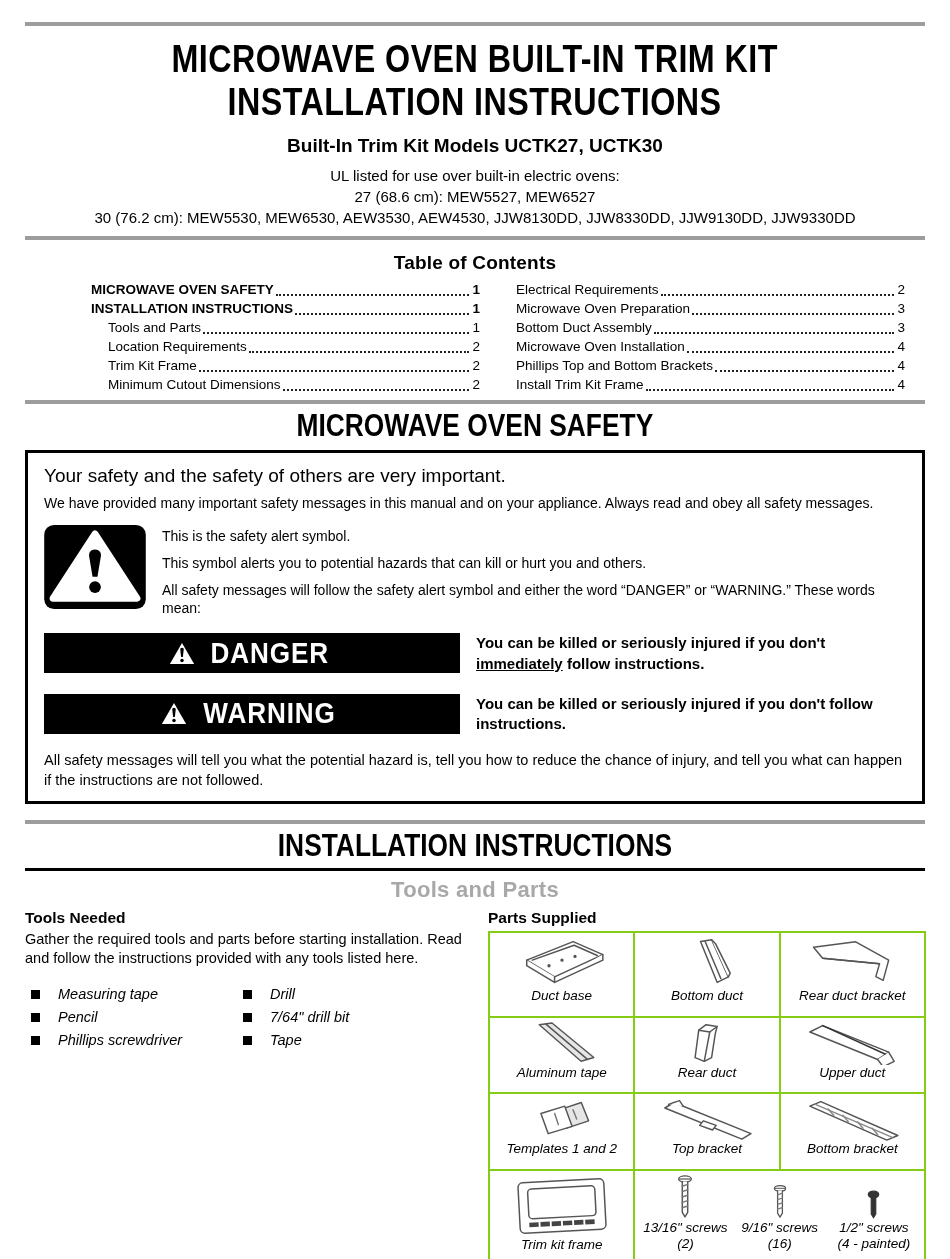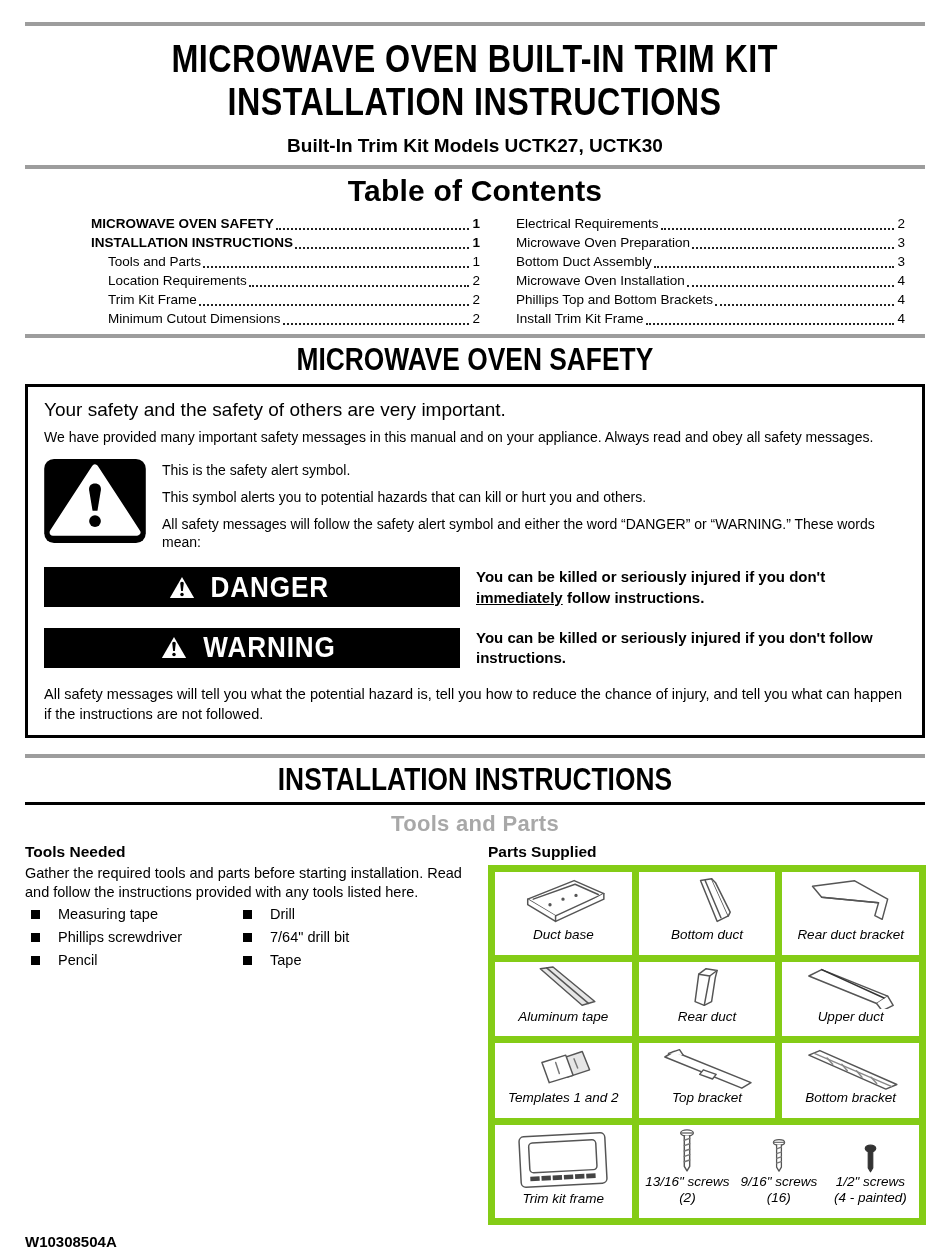--- a/index.html
+++ b/index.html
@@ -15,21 +15,21 @@
   .condensed { display:inline-block; transform:scaleX(0.85); transform-origin:50% 50%; white-space:nowrap; }
 
   
   .doc-header { text-align:center; margin-top:12px; }
   .doc-title { font-size:38px; font-weight:bold; line-height:1.12; letter-spacing:.5px; }
   .doc-models { font-size:19px; font-weight:bold; margin-top:12px; }
   .doc-ul { font-size:15px; line-height:1.4; margin-top:8px; }
   .hr-1 { margin-top:8px; }
 
   
-  .toc-title { text-align:center; font-size:30px; font-weight:bold; letter-spacing:.2px; margin-top:5px; }
+  .toc-title { text-align:center; font-size:19px; font-weight:bold; letter-spacing:.2px; margin-top:12px; }
   .toc-cols { display:flex; gap:36px; padding:6px 20px 6px 66px; }
   .toc-col { flex:1; }
   .toc-row { display:flex; align-items:flex-end; font-size:13.5px; line-height:19px; }
   .toc-row.bold { font-weight:bold; }
   .toc-row.indent { padding-left:17px; }
   .toc-label { white-space:nowrap; }
   .toc-dots { flex:1; border-bottom:2px dotted #222; margin:0 3px 3px 2px; min-width:10px; }
   .toc-page { white-space:nowrap; }
 
   
@@ -57,30 +57,30 @@
   .hr-install-top { margin-top:16px; }
   .hr-install-bottom { margin-top:5px; }
 
   
   .subsection-title { text-align:center; font-size:22px; font-weight:bold; color:#a8a8a8; margin-top:6px; letter-spacing:.3px; }
   .tp-cols { display:flex; gap:20px; margin-top:6px; }
   .tp-left { flex:0 0 443px; }
   .tp-right { flex:1; }
   .tp-h3 { font-size:15.5px; font-weight:bold; margin-bottom:3px; }
   .tools-intro { font-size:14.5px; line-height:1.32; }
-  .tools-lists { display:flex; margin-top:1px; }
+  .tools-lists { display:flex; margin-top:15px;font-style:italic; }
   .tools-list { list-style:none; }
   .tools-list.c1 { flex:0 0 218px; padding-left:6px; }
   .tools-list.c2 { flex:1; }
   .tools-list li { display:flex; align-items:center; font-size:14.5px; line-height:23px; }
   .bullet { width:9px; height:9px; background:#000; display:inline-block; margin-right:18px; flex:0 0 9px; }
 
   
   .parts-table { border-collapse:collapse; width:438px; margin-top:4px; table-layout:fixed; }
-  .parts-table td { border:7px solid #84cc16; padding:3px 3px 10px; vertical-align:bottom; }
+  .parts-table td { border:2px solid #84cc16; padding:3px 3px 10px; vertical-align:bottom; }
   .part-cell { text-align:center; }
   .r1 td { height:77px; } .r2 td { height:65px; } .r3 td { height:65px; } .r4 td { height:82px; }
   .part-img { display:flex; align-items:center; justify-content:center; }
   .part-label { font-size:13.5px; font-style:italic; line-height:1.15; padding-bottom:2px; }
   .screws-cell { }
   .screws-wrap { display:flex; align-items:flex-end; }
   .screw-group { flex:1; display:flex; flex-direction:column; align-items:center; justify-content:flex-end; }
   .screw-label { font-size:13.5px; font-style:italic; line-height:1.2; text-align:center; padding-bottom:2px; }
 
   .doc-number { font-size:15px; font-weight:bold; margin-top:8px; }
@@ -95,20 +95,25 @@
 <div class="page">
 
   <div class="rule"></div>
 
   <div class="doc-header">
     <div class="doc-title">
       <span class="condensed">MICROWAVE OVEN BUILT-IN TRIM KIT</span><br>
       <span class="condensed">INSTALLATION INSTRUCTIONS</span>
     </div>
     <div class="doc-models">Built-In Trim Kit Models  UCTK27, UCTK30</div>
+    <div class="doc-ul">
+      <div>UL listed for use over built-in electric ovens:</div>
+      <div>27 (68.6 cm): MEW5527, MEW6527</div>
+      <div>30 (76.2 cm): MEW5530, MEW6530, AEW3530, AEW4530, JJW8130DD, JJW8330DD, JJW9130DD, JJW9330DD</div>
+    </div>
   </div>
 
   <div class="rule hr-1"></div>
 
   <div class="toc-title">Table of Contents</div>
   <div class="toc-cols">
     <div class="toc-col">
       <div class="toc-row bold">
           <span class="toc-label">MICROWAVE OVEN SAFETY</span>
           <span class="toc-dots"></span>
@@ -242,25 +247,25 @@
       <div class="tp-h3">Tools Needed</div>
       <p class="tools-intro">Gather the required tools and parts before starting installation. Read and follow the instructions provided with any tools listed here.</p>
       <div class="tools-lists">
         <ul class="tools-list c1">
           <li>
               <span class="bullet"></span>
               <span>Measuring tape</span>
             </li>
           <li>
               <span class="bullet"></span>
+              <span>Pencil</span>
+            </li>
+          <li>
+              <span class="bullet"></span>
               <span>Phillips screwdriver</span>
-            </li>
-          <li>
-              <span class="bullet"></span>
-              <span>Pencil</span>
             </li>
         </ul>
         <ul class="tools-list c2">
           <li>
               <span class="bullet"></span>
               <span>Drill</span>
             </li>
           <li>
               <span class="bullet"></span>
               <span>7/64" drill bit</span>

